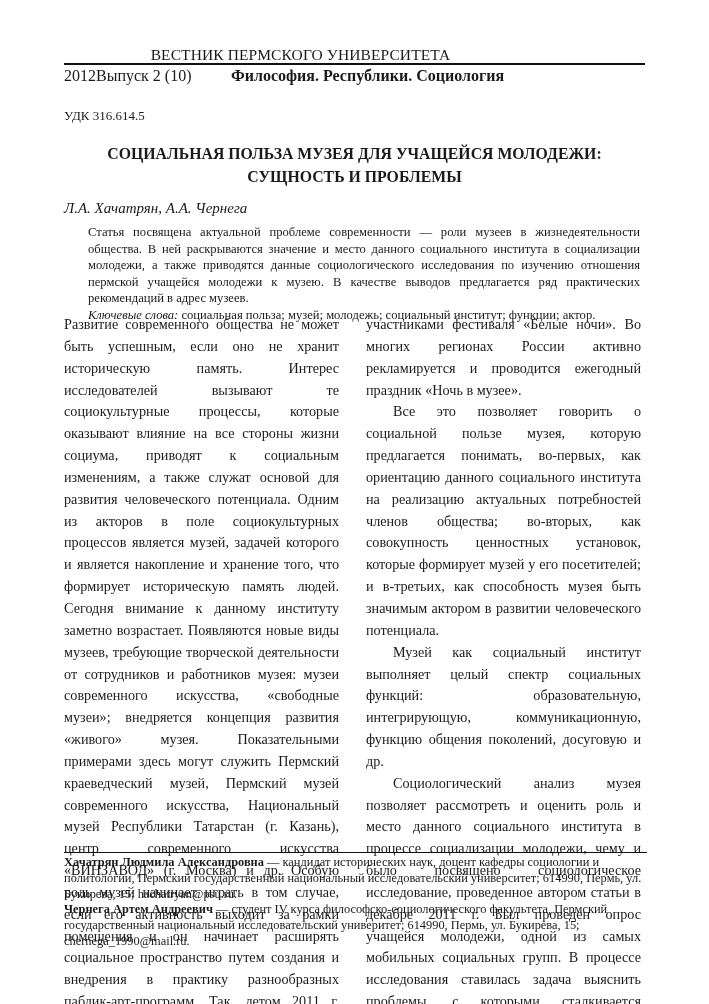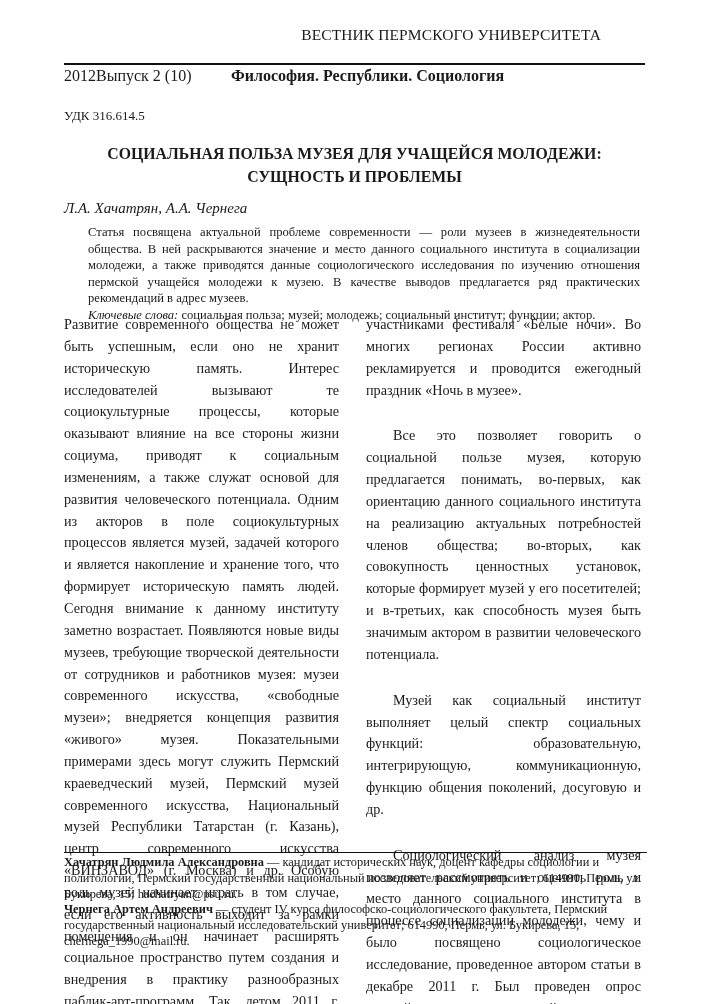--- a/index.html
+++ b/index.html
@@ -1,32 +1,32 @@
 <!DOCTYPE html>
 <html><head>
 <meta charset="utf-8">
 <style>
   html, body { margin: 0; padding: 0; background: #ffffff; }
   body { width: 709px; height: 1004px; position: relative; overflow: hidden;
          font-family: "Liberation Serif", "DejaVu Serif", serif; color: #1a1a1a; }
   .abs { position: absolute; }
-  .journal { top: 26px; left: 0; width: 601px; text-align: right; font-size: 15.5px; letter-spacing: 0.1px; }
+  .journal { top: 46px; left: 0; width: 601px; text-align: center; font-size: 15.5px; letter-spacing: 0.1px; }
   .rule-top { top: 63px; left: 64px; width: 581px; height: 2px; background: #111; }
   .hdr-row { top: 67px; left: 64px; width: 581px; font-size: 16px; display: flex; justify-content: flex-start; }
   .hdr-row .sec { font-weight: bold; position: absolute; left: 167px; }
   .udk { top: 108px; left: 64px; font-size: 13px; }
   .title { top: 142px; left: 0; width: 709px; text-align: center; font-weight: bold; font-size: 15.8px; line-height: 23px; }
   .authors { top: 200px; left: 64px; font-size: 15px; font-weight: normal; font-style: italic; }
   .abstract { top: 224px; left: 88px; width: 552px; font-size: 12.6px; line-height: 16.6px; text-align: justify; }
   .abstract .kw-label { font-style: italic; }
   .col { top: 314px; width: 275px; font-size: 14.2px; line-height: 21.85px; text-align: justify; }
   .col.left { left: 64px; }
   .col.right { left: 366px; }
   .col p { margin: 0; }
-  .col p.ind { text-indent: 27px; margin-top: 24px; }
+  .col p.ind { text-indent: 27px; }
   .rule-foot { top: 852px; left: 64px; width: 583px; height: 1px; background: #111; }
   .foot { top: 855px; left: 64px; width: 583px; font-size: 12.4px; line-height: 15.8px; }
   .foot p { margin: 0; }
   .foot .nm { font-weight: bold; }
 </style>
 </head>
 <body>
 
 <div class="abs journal">ВЕСТНИК ПЕРМСКОГО УНИВЕРСИТЕТА</div>
 <div class="abs rule-top"></div>

